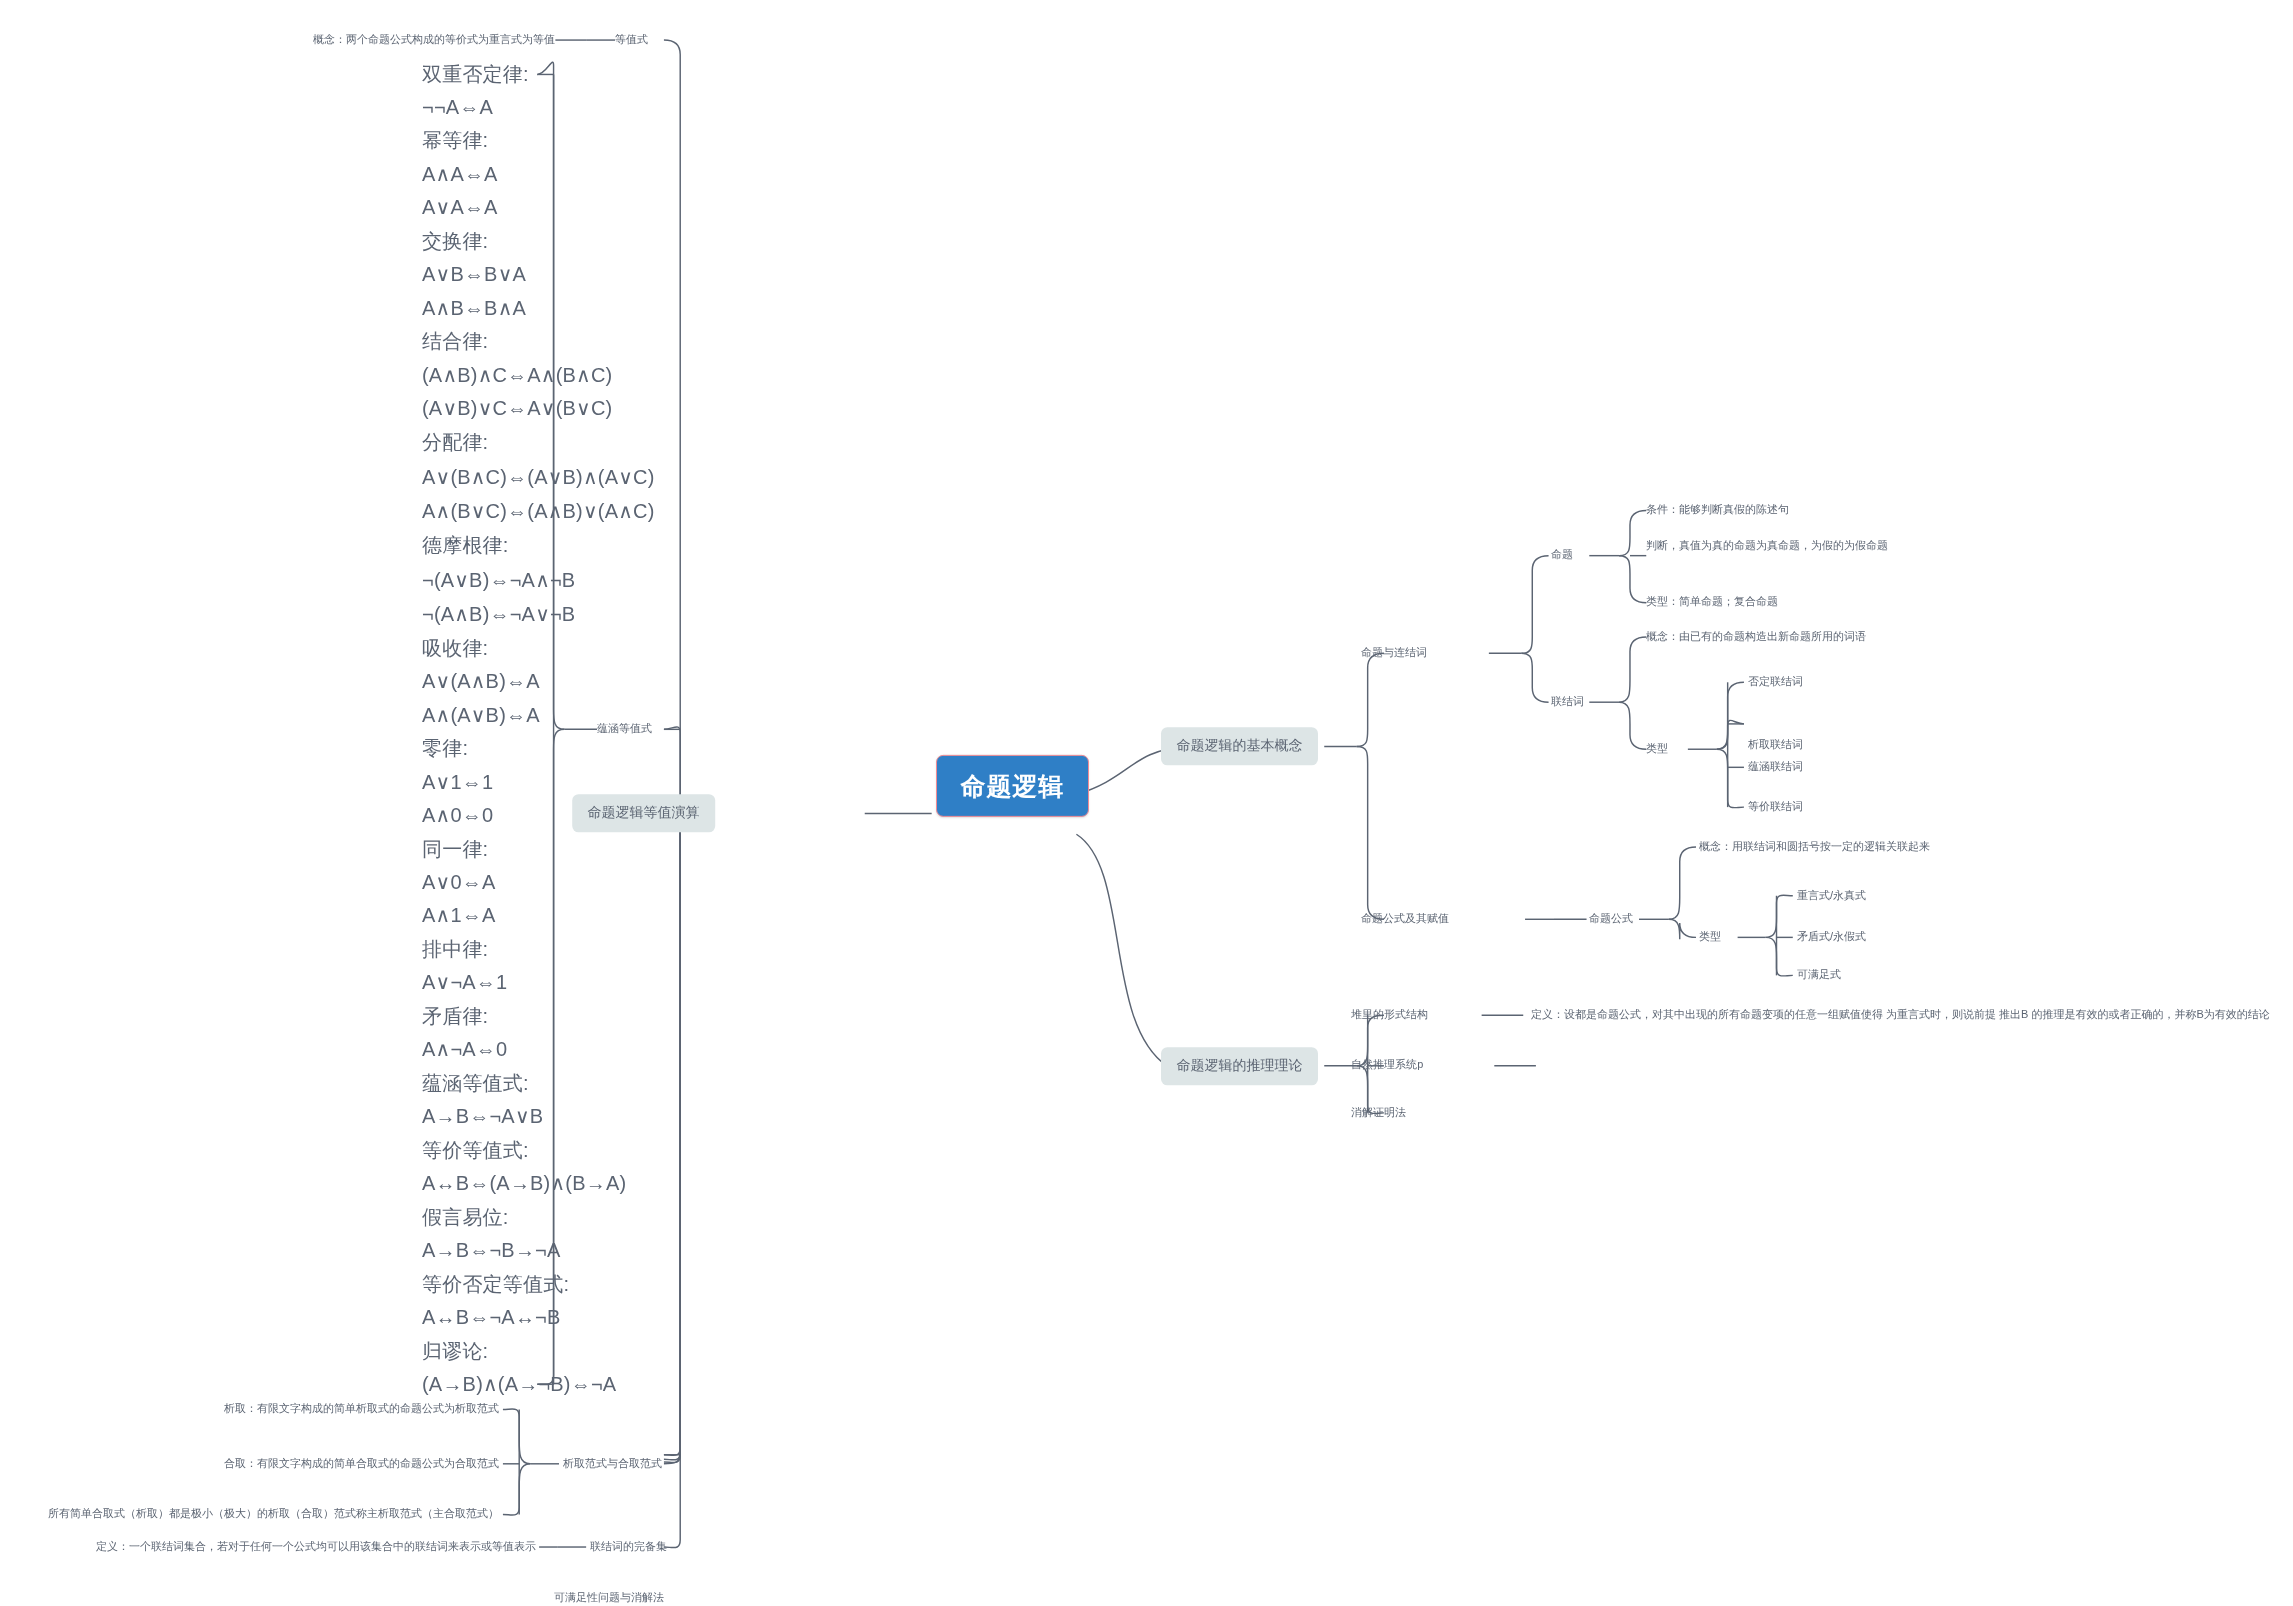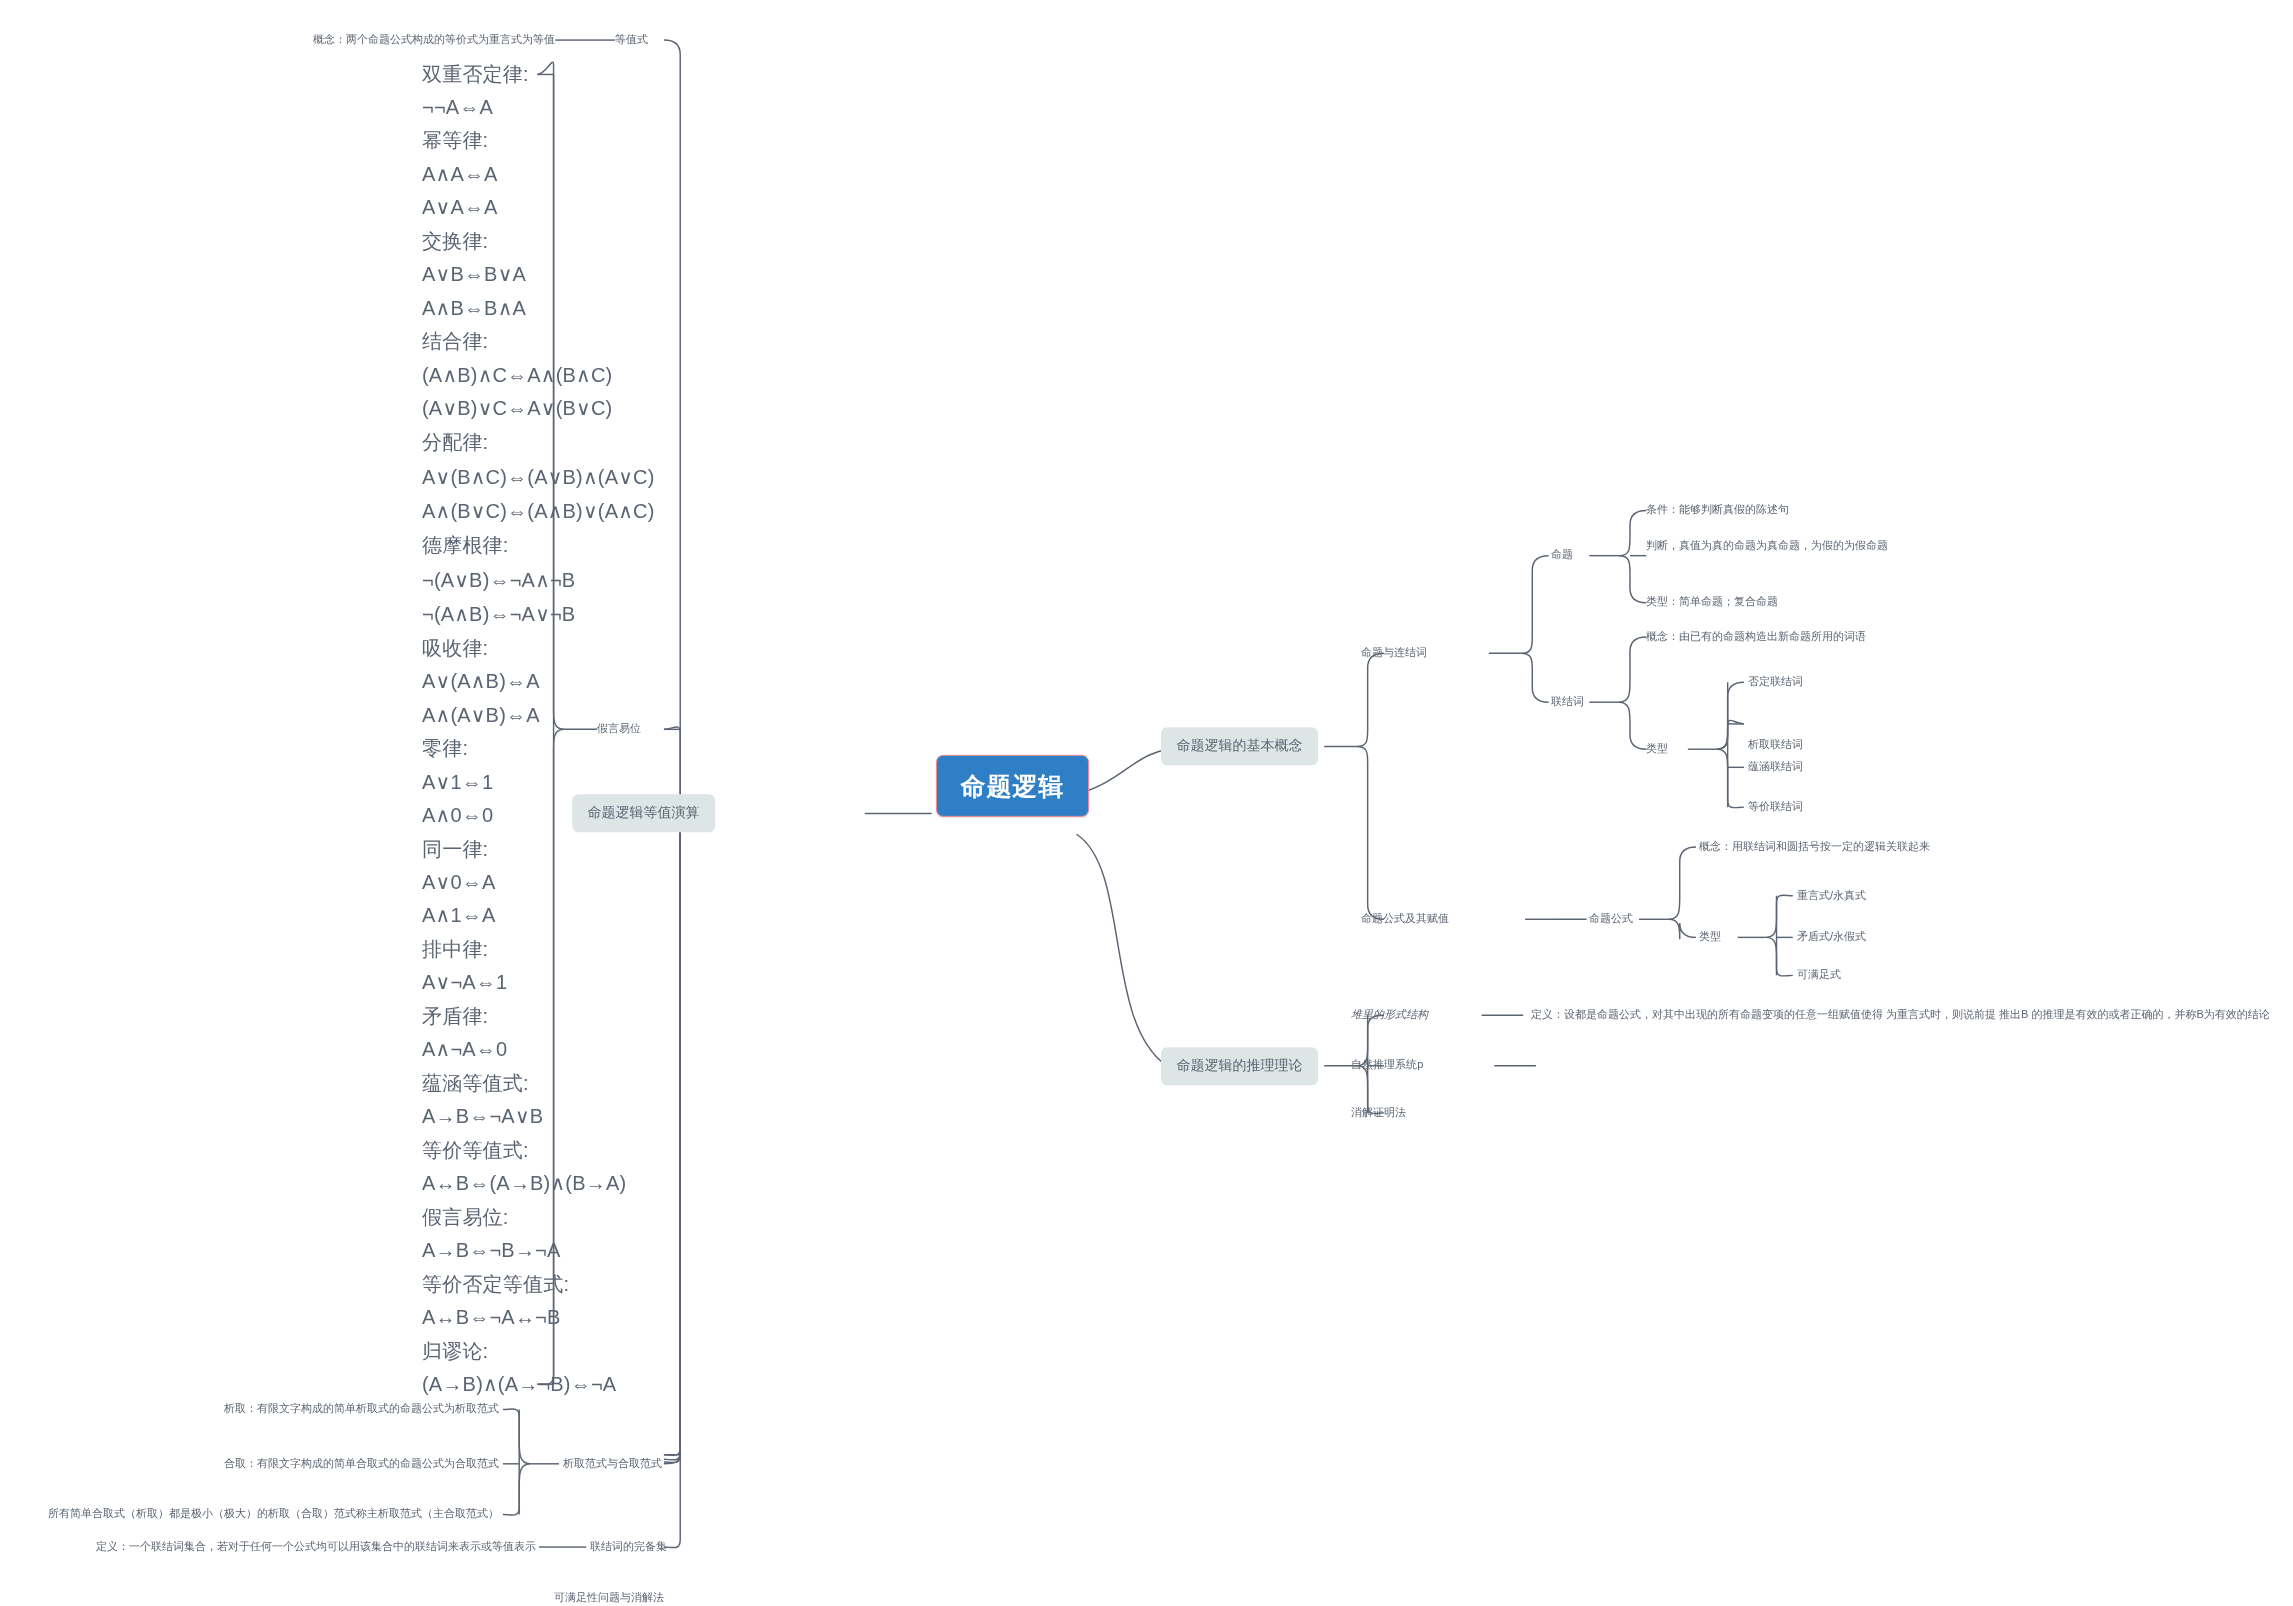--- a/index.html
+++ b/index.html
@@ -144,31 +144,31 @@
 
   <div class="node small" style="left:1361px;top:919px;transform:translateY(-50%);">命题公式及其赋值</div>
   <div class="node small" style="left:1589px;top:919px;transform:translateY(-50%);">命题公式</div>
   <div class="node small" style="left:1699px;top:847px;transform:translateY(-50%);">概念：用联结词和圆括号按一定的逻辑关联起来</div>
   <div class="node small" style="left:1699px;top:937px;transform:translateY(-50%);">类型</div>
   <div class="node small" style="left:1797px;top:896px;transform:translateY(-50%);">重言式/永真式</div>
   <div class="node small" style="left:1797px;top:937px;transform:translateY(-50%);">矛盾式/永假式</div>
   <div class="node small" style="left:1797px;top:975px;transform:translateY(-50%);">可满足式</div>
 
   <div class="node pill" style="left:1161px;top:1066px;transform:translateY(-50%);">命题逻辑的推理理论</div>
-  <div class="node small" style="left:1351px;top:1015px;transform:translateY(-50%);font-style:italic;">堆里的形式结构</div>
+  <div class="node small" style="left:1351px;top:1015px;transform:translateY(-50%);">堆里的形式结构</div>
   <div class="node small" style="left:1531px;top:1015px;transform:translateY(-50%);">定义：设都是命题公式，对其中出现的所有命题变项的任意一组赋值使得 为重言式时，则说前提 推出B 的推理是有效的或者正确的，并称B为有效的结论</div>
   <div class="node small" style="left:1351px;top:1066px;transform:translateY(-50%);font-family:Liberation Mono, monospace;">自然推理系统p</div>
   <div class="node small" style="left:1351px;top:1113px;transform:translateY(-50%);">消解证明法</div>
 
   <div class="node pill" style="left:715px;top:813px;transform:translate(-100%,-50%);">命题逻辑等值演算</div>
 
   <div class="node small" style="left:615px;top:40px;transform:translateY(-50%);">等值式</div>
   <div class="node small" style="left:555px;top:40px;transform:translate(-100%,-50%);">概念：两个命题公式构成的等价式为重言式为等值</div>
 
-  <div class="node small" style="left:597px;top:729px;transform:translateY(-50%);">假言易位</div>
+  <div class="node small" style="left:597px;top:729px;transform:translateY(-50%);">蕴涵等值式</div>
 
   <div class="node formula" style="left:422px;top:74px;transform:translateY(-50%);">双重否定律:</div>
   <div class="node formula" style="left:422px;top:107px;transform:translateY(-50%);">¬¬A⇔A</div>
   <div class="node formula" style="left:422px;top:140px;transform:translateY(-50%);">幂等律:</div>
   <div class="node formula" style="left:422px;top:174px;transform:translateY(-50%);">A∧A⇔A</div>
   <div class="node formula" style="left:422px;top:207px;transform:translateY(-50%);">A∨A⇔A</div>
   <div class="node formula" style="left:422px;top:241px;transform:translateY(-50%);">交换律:</div>
   <div class="node formula" style="left:422px;top:274px;transform:translateY(-50%);">A∨B⇔B∨A</div>
   <div class="node formula" style="left:422px;top:308px;transform:translateY(-50%);">A∧B⇔B∧A</div>
   <div class="node formula" style="left:422px;top:341px;transform:translateY(-50%);">结合律:</div>

